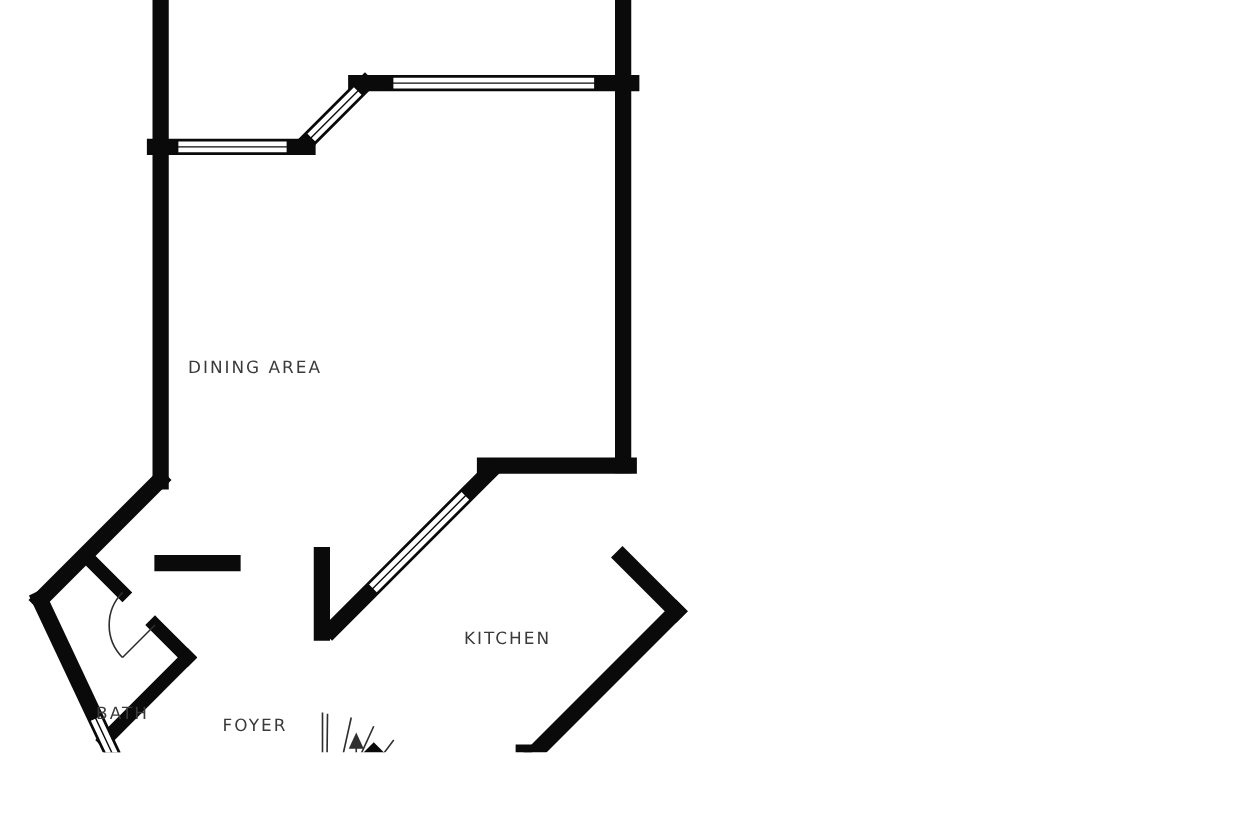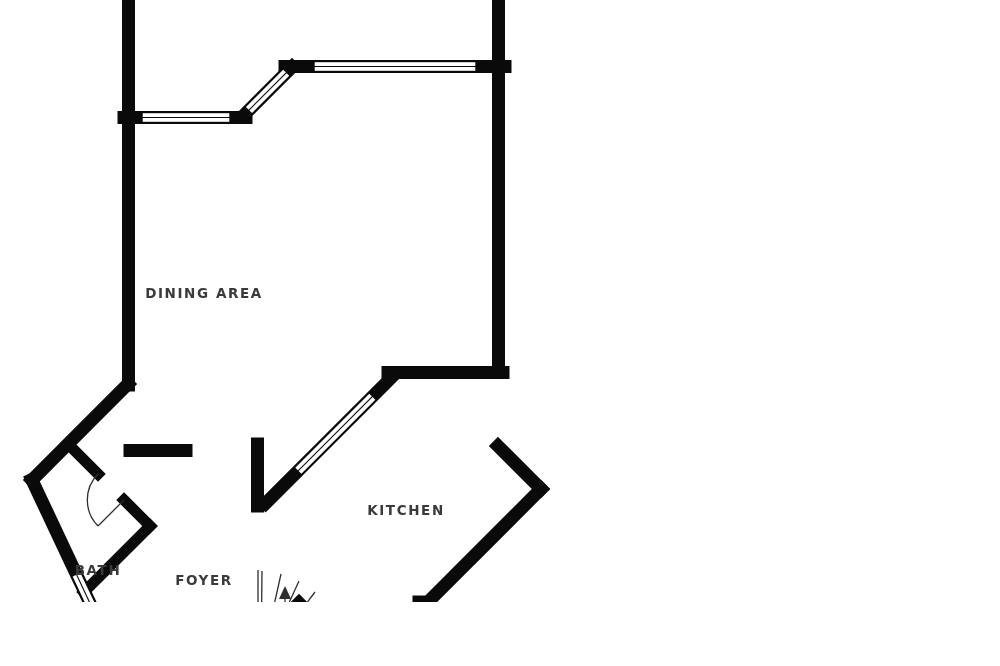--- a/index.html
+++ b/index.html
@@ -7,21 +7,20 @@
     padding: 0;
     background: var(--background, #ffffff);
   }
   .stage {
     position: relative;
     width: 1000px;
     height: 602px;
     background: var(--background, #ffffff);
     overflow: hidden;
     font-family: "DejaVu Sans", "Liberation Sans", sans-serif;
-    font-weight: bold;
   }
   svg { display: block; }
 
   .wall {
     stroke: var(--wall, #0a0a0a);
     stroke-width: 13;
     stroke-linecap: square;
     fill: none;
   }
   .wall-thin {

